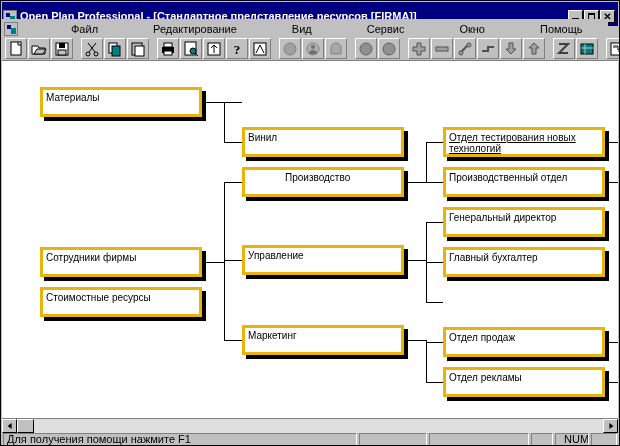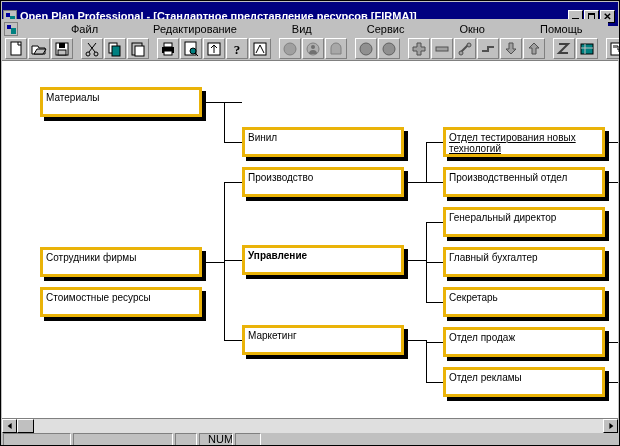--- a/index.html
+++ b/index.html
@@ -551,43 +551,40 @@
         </div>
         <div class="node" style="left: 38px; top: 186px; width: 162px; height: 30px;">
           <span class="label">Сотрудники фирмы</span>
         </div>
         <div class="node" style="left: 38px; top: 226px; width: 162px; height: 30px;">
           <span class="label">Стоимостные ресурсы</span>
         </div>
         <div class="node" style="left: 240px; top: 66px; width: 162px; height: 30px;">
           <span class="label">Винил</span>
         </div>
-        <div class="node" style="left: 240px; top: 106px; width: 162px; height: 30px;">
+        <div class="node" style="left: 240px; top: 106px; width: 162px; height: 30px; padding-left: 37px;">
           <span class="label">Производство</span>
         </div>
-        <div class="node" style="left: 240px; top: 184px; width: 162px; height: 30px; font-weight: bold;">
+        <div class="node" style="left: 240px; top: 184px; width: 162px; height: 30px;">
           <span class="label">Управление</span>
         </div>
         <div class="node" style="left: 240px; top: 264px; width: 162px; height: 30px;">
           <span class="label">Маркетинг</span>
         </div>
         <div class="node" style="left: 441px; top: 66px; width: 162px; height: 30px; text-decoration: underline;">
           <span class="label">Отдел тестирования новых технологий</span>
         </div>
         <div class="node" style="left: 441px; top: 146px; width: 162px; height: 30px;">
           <span class="label">Генеральный директор</span>
         </div>
         <div class="node" style="left: 441px; top: 106px; width: 162px; height: 30px;">
           <span class="label">Производственный отдел</span>
         </div>
         <div class="node" style="left: 441px; top: 186px; width: 162px; height: 30px;">
           <span class="label">Главный бухгалтер</span>
-        </div>
-        <div class="node" style="left: 441px; top: 226px; width: 162px; height: 30px;">
-          <span class="label">Секретарь</span>
         </div>
         <div class="node" style="left: 441px; top: 266px; width: 162px; height: 30px;">
           <span class="label">Отдел продаж</span>
         </div>
         <div class="node" style="left: 441px; top: 306px; width: 162px; height: 30px;">
           <span class="label">Отдел рекламы</span>
         </div>
       </div>
   </div>
 
@@ -597,20 +594,21 @@
       </div>
     <div class="sb-track">
       <div class="sb-thumb"></div>
     </div>
     <div class="sb-arrow right">
         <span class="tri"></span>
       </div>
   </div>
 
   <div class="statusbar">
+    <div class="spanel main">Для получения помощи нажмите F1</div>
     <div class="spanel p2"></div>
     <div class="spanel p3"></div>
     <div class="spanel p4"></div>
     <div class="spanel p5">NUM</div>
     <div class="spanel p6"></div>
   </div>
 
 </div>
 
 </body></html>

